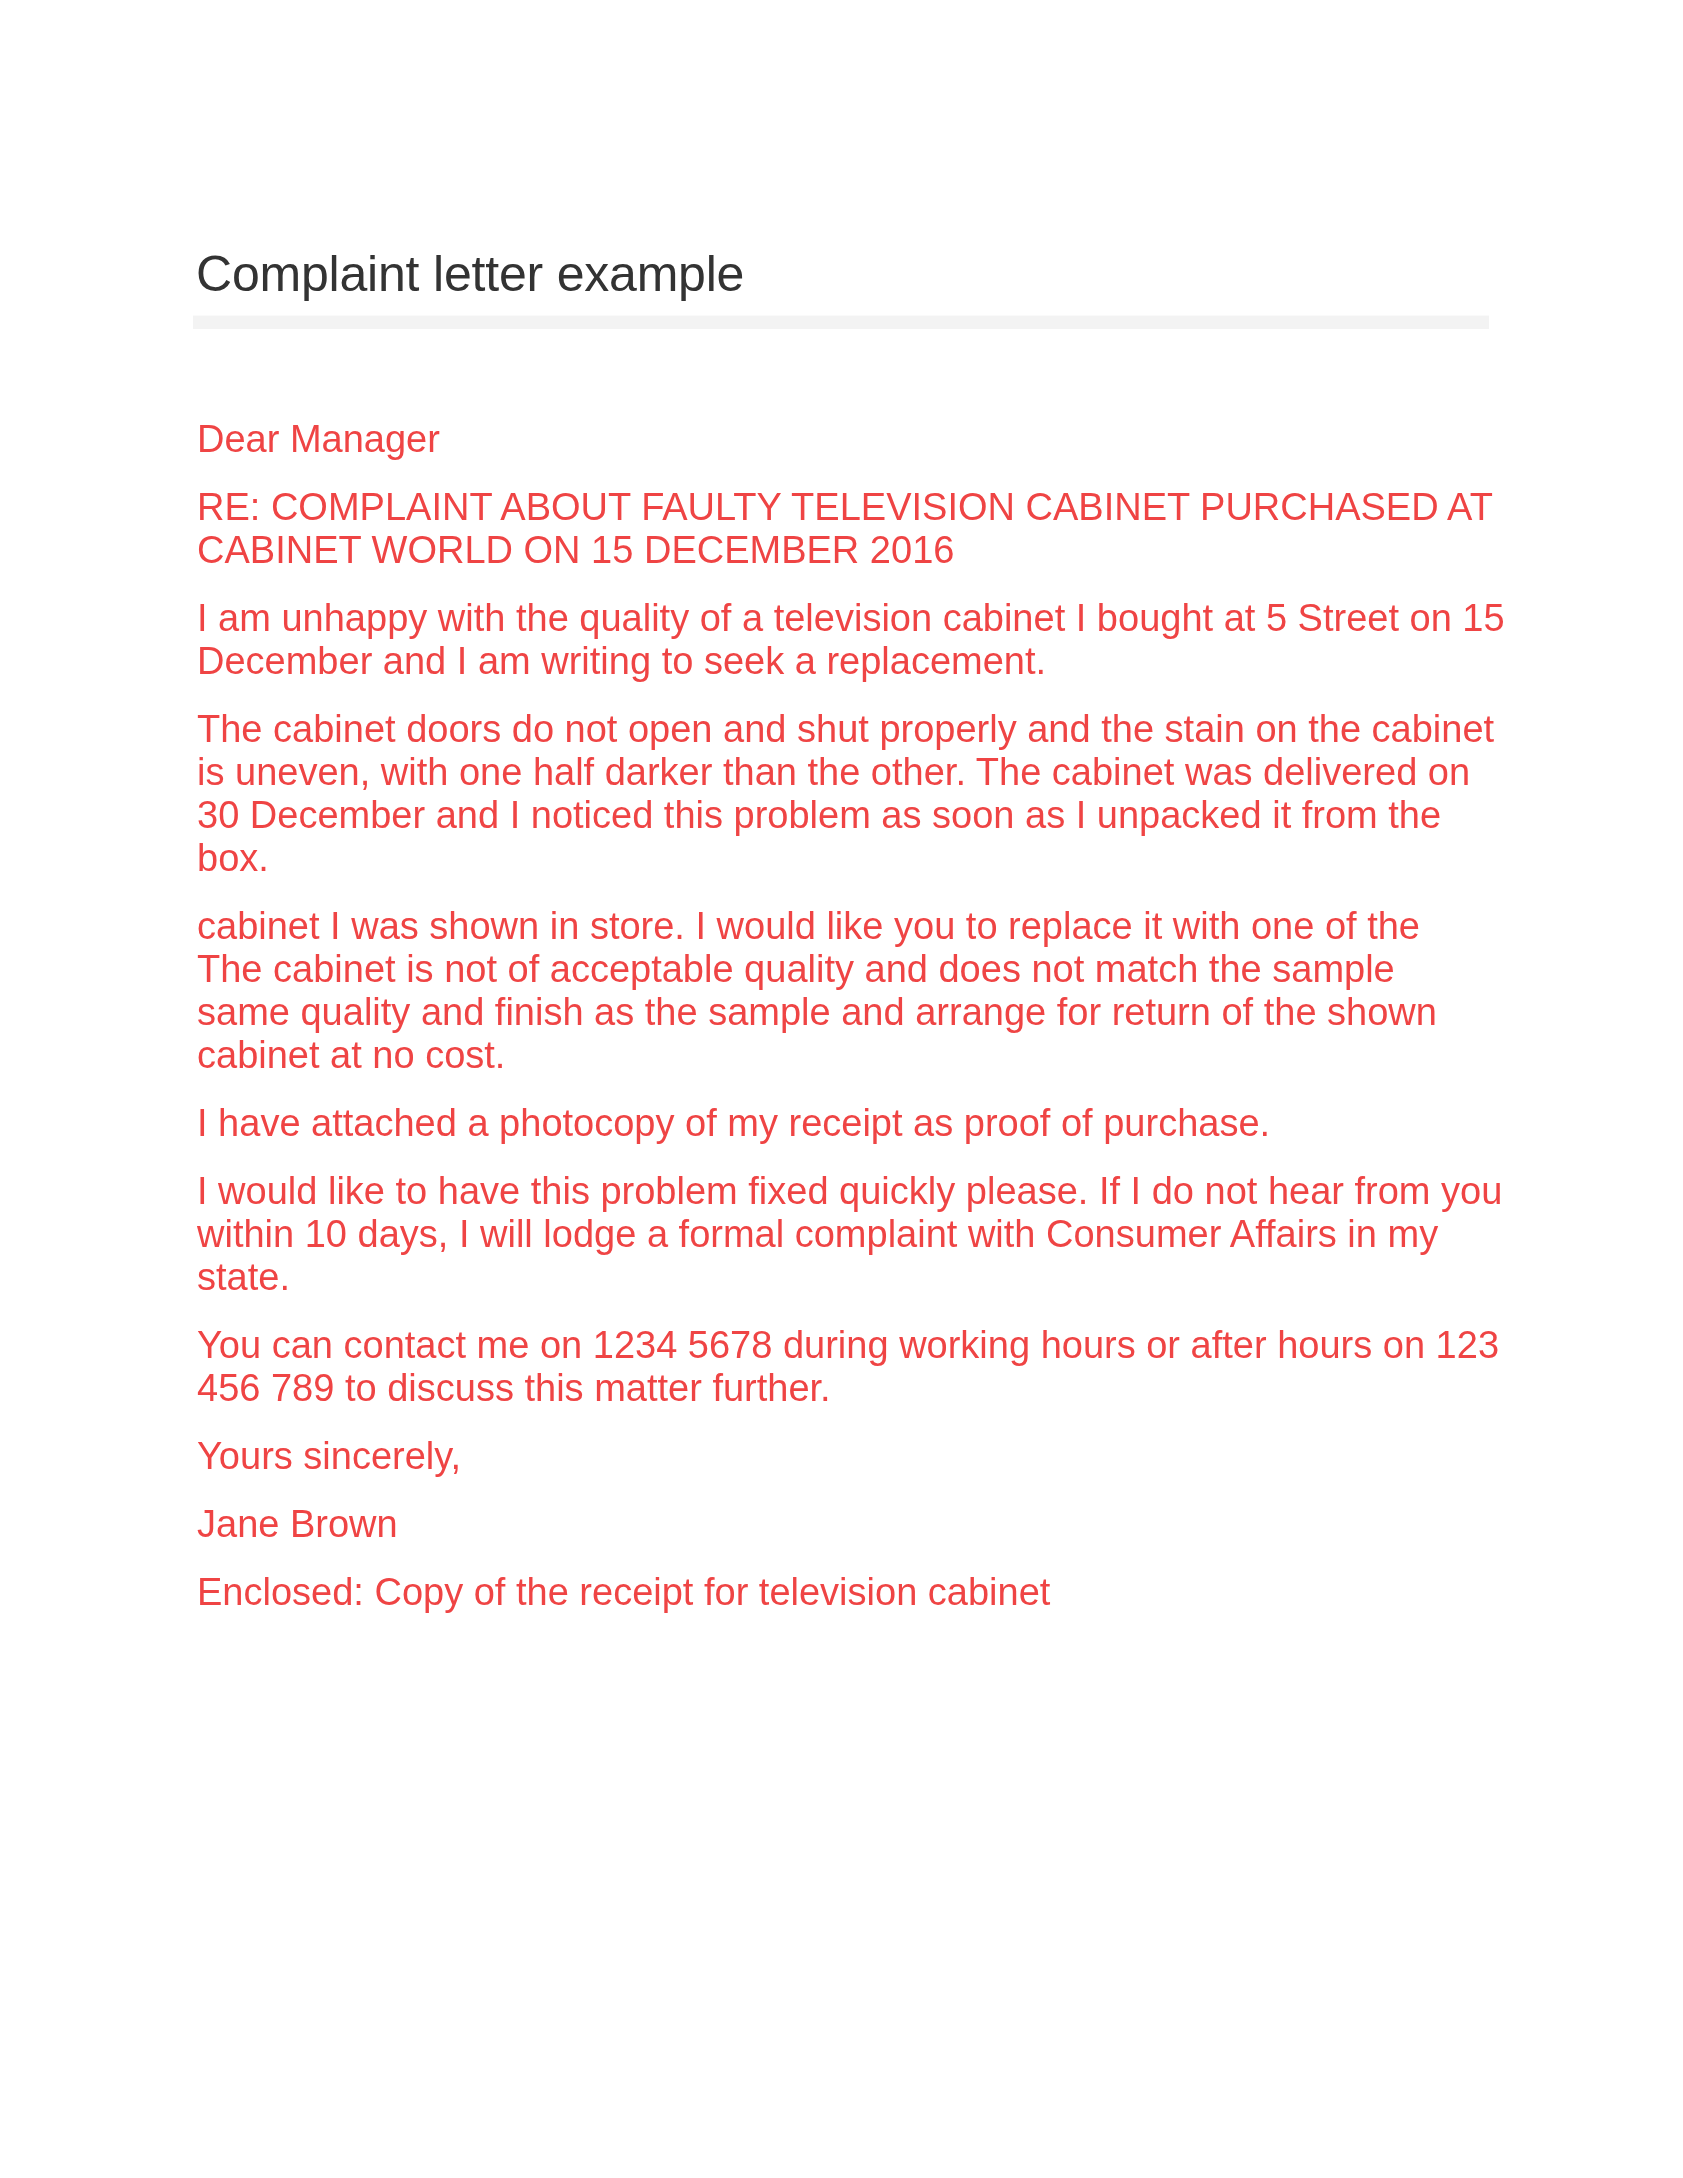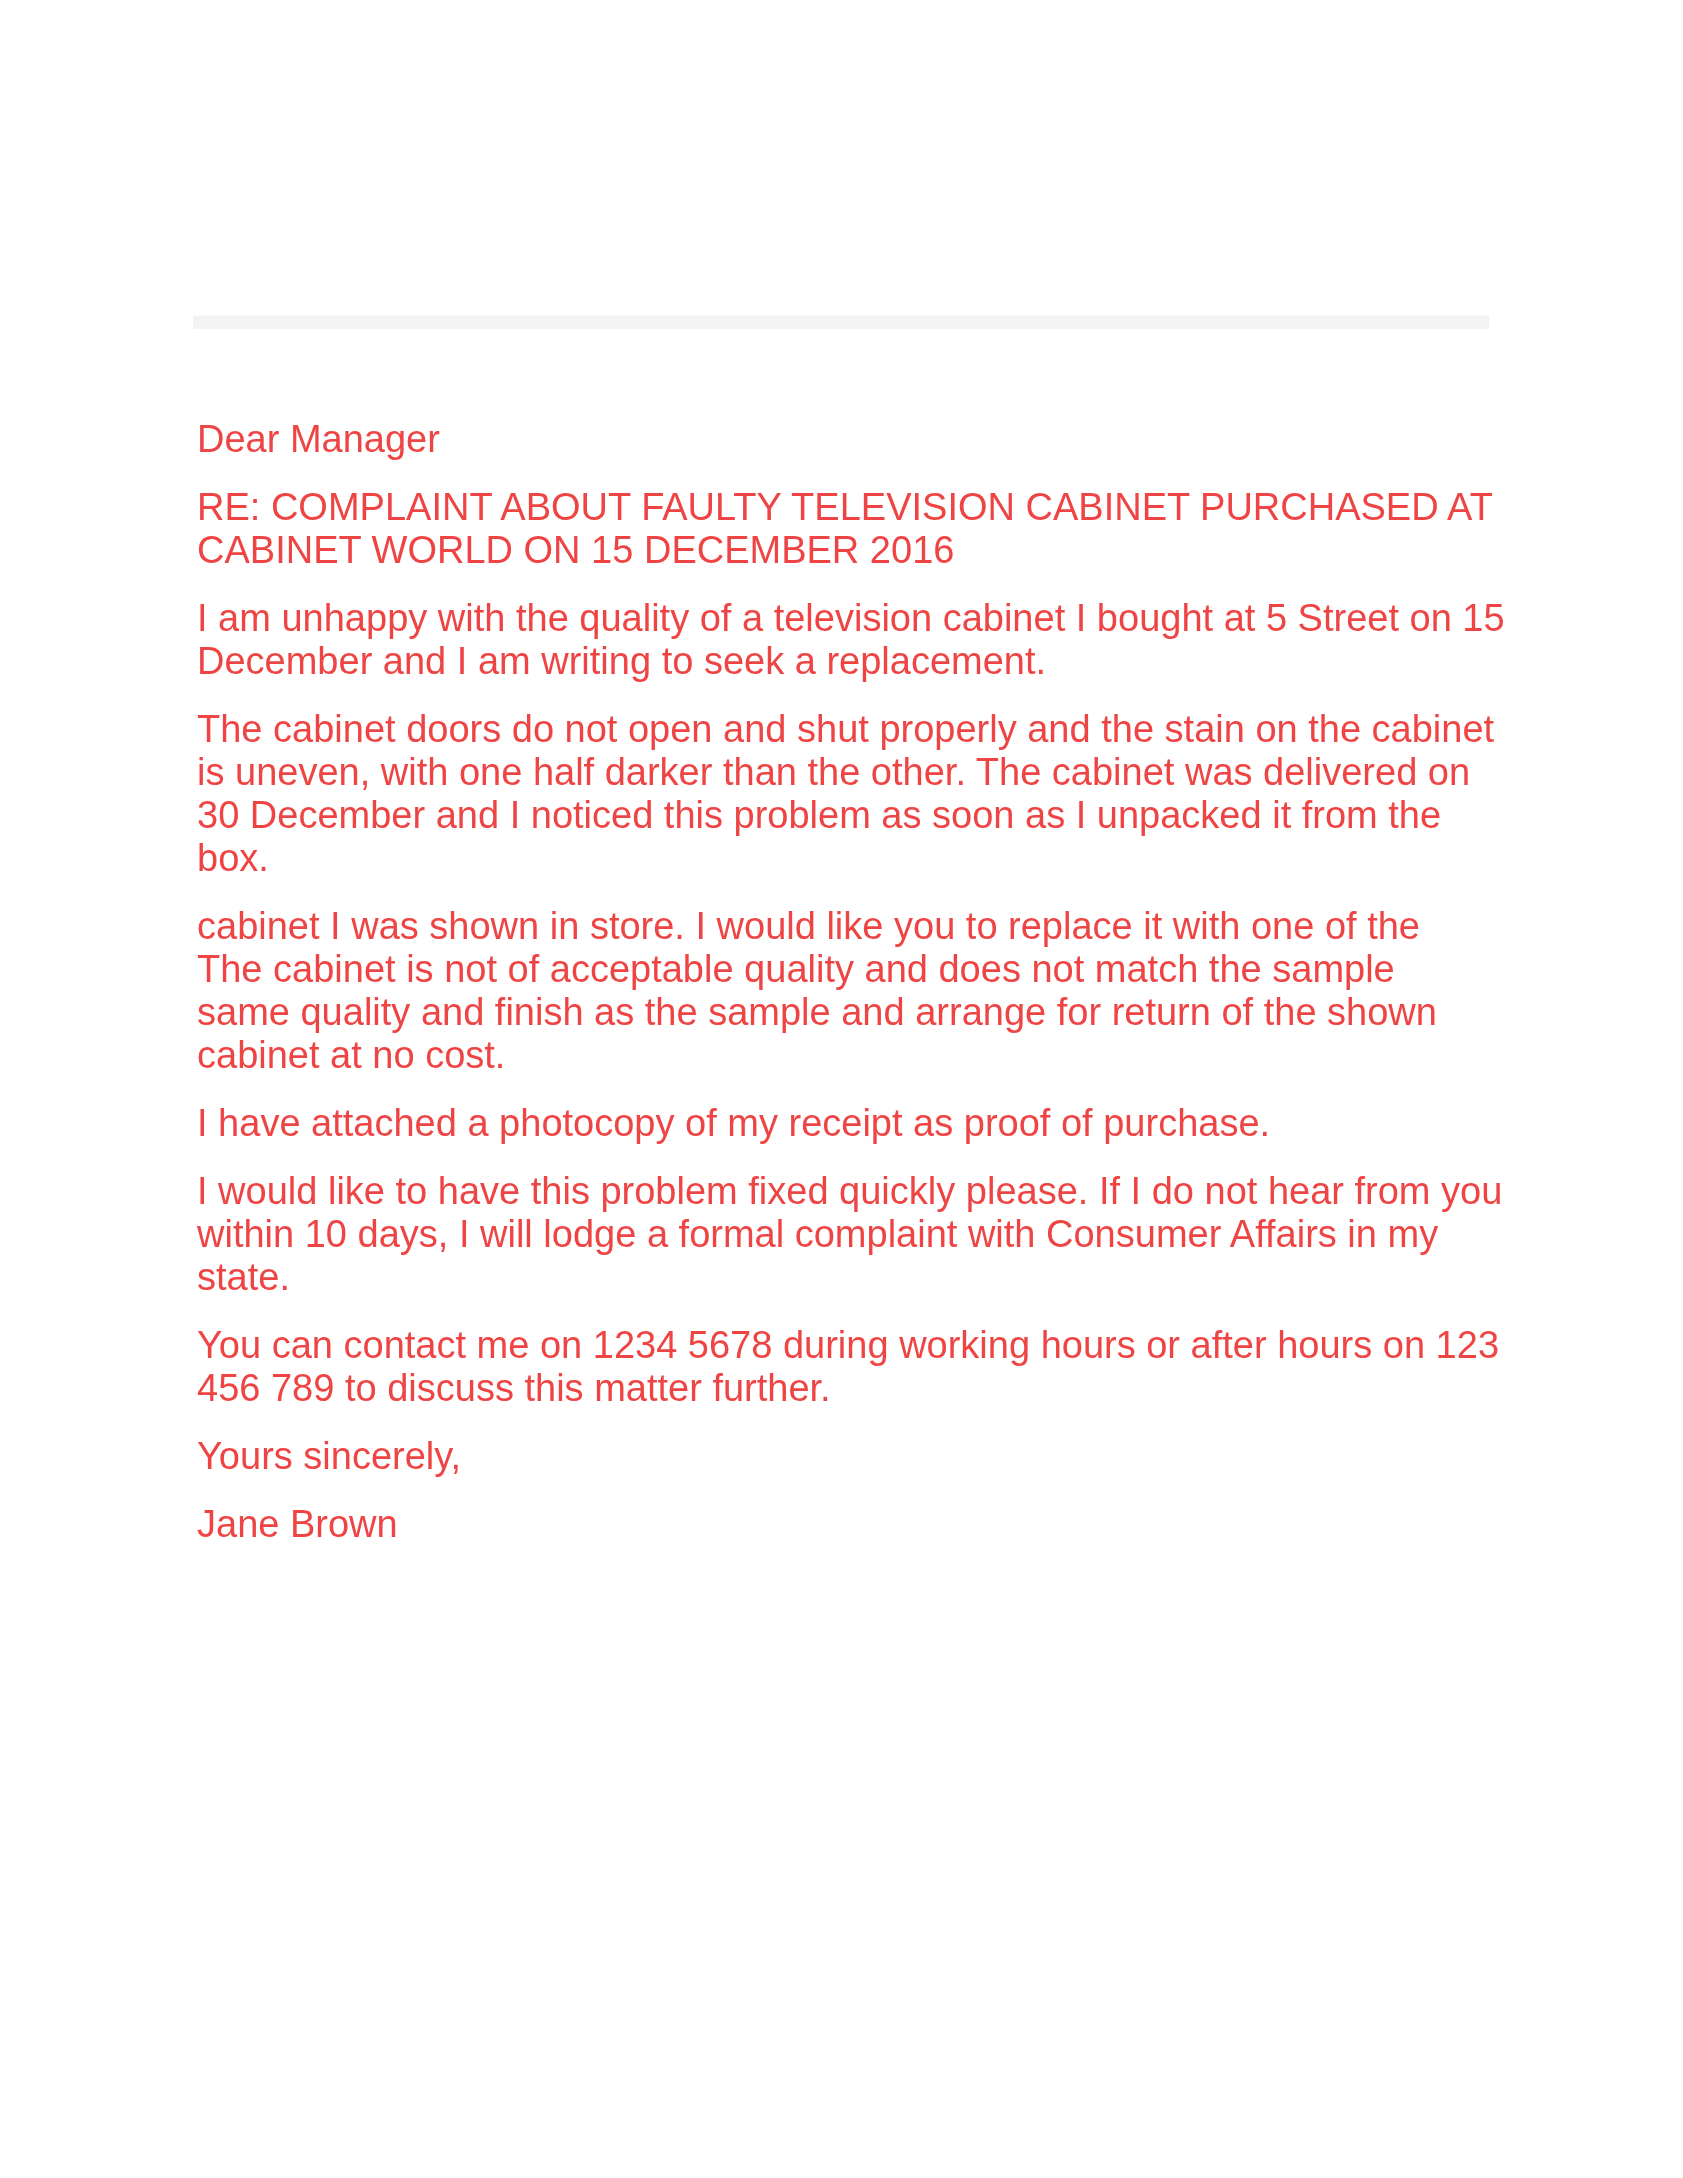--- a/index.html
+++ b/index.html
@@ -58,20 +58,21 @@
     .para .line {
       display: block;
       white-space: nowrap;
     }
   </style>
 </head>
 <body>
 
 <div class="page">
 
+  <h1 class="doc-title">Complaint letter example</h1>
   <div class="title-rule"></div>
 
   <div class="letter">
 
     <p class="para">
       <span class="line">Dear Manager</span>
     </p>
 
     <p class="para">
       <span class="line">RE: COMPLAINT ABOUT FAULTY TELEVISION CABINET PURCHASED AT</span>
@@ -113,16 +114,19 @@
     </p>
 
     <p class="para">
       <span class="line">Yours sincerely,</span>
     </p>
 
     <p class="para">
       <span class="line">Jane Brown</span>
     </p>
 
+    <p class="para">
+      <span class="line">Enclosed: Copy of the receipt for television cabinet</span>
+    </p>
 
   </div>
 </div>
 
 
 </body></html>

